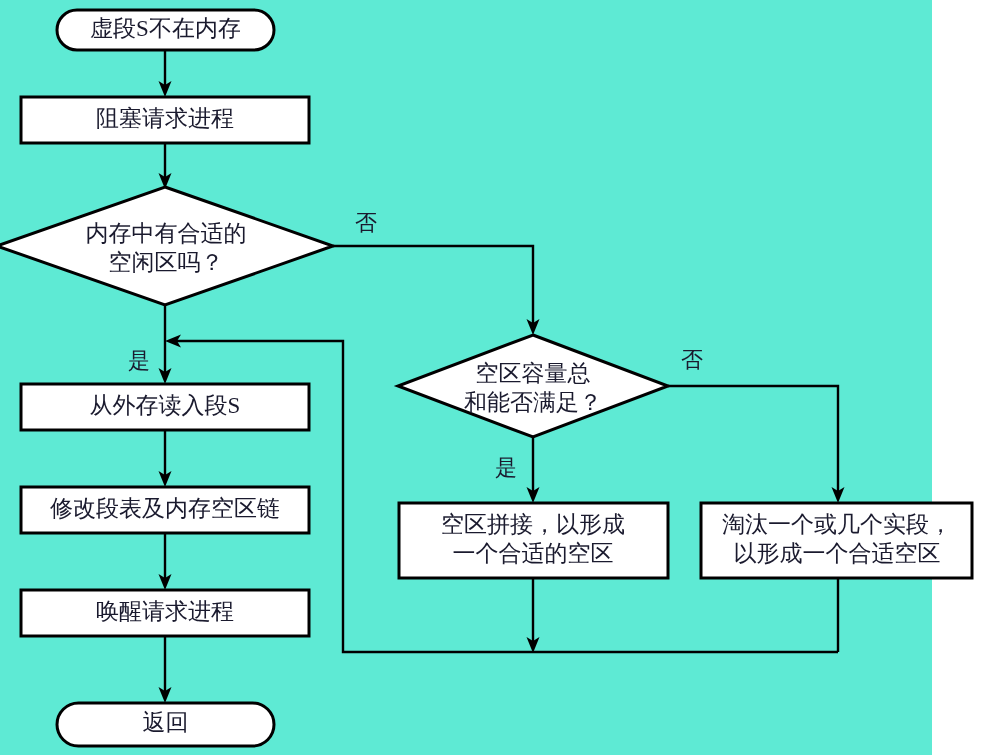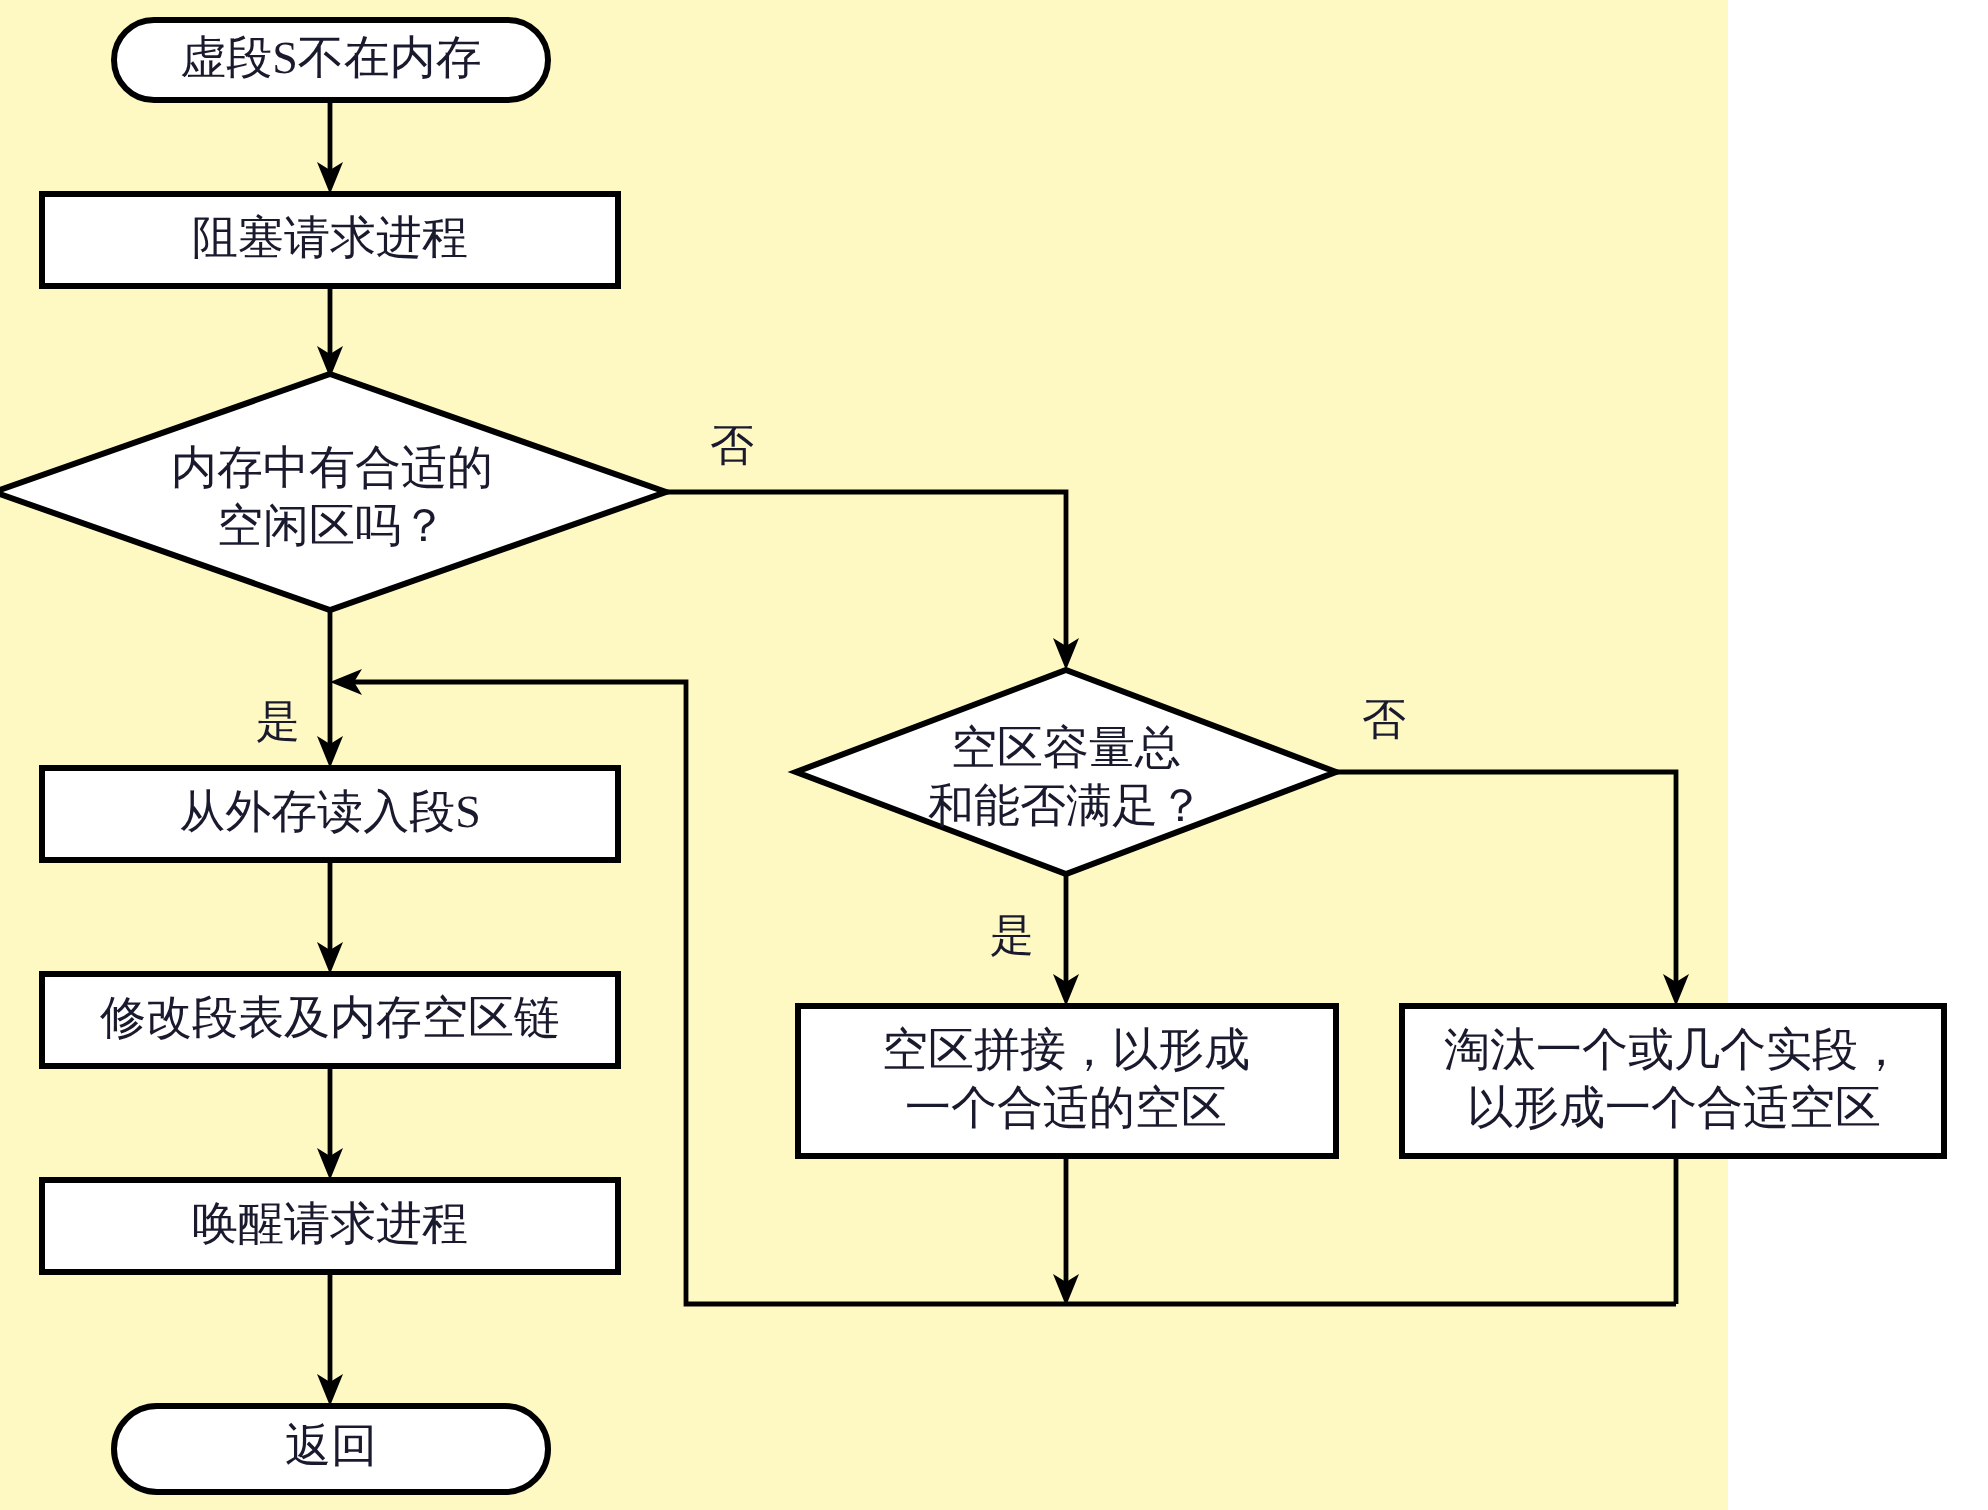--- a/index.html
+++ b/index.html
@@ -8,23 +8,23 @@
     background: #ffffff;
   }
   body {
     width: 994px;
     height: 755px;
     font-family: "Liberation Serif", "DejaVu Serif", serif;
     overflow: hidden;
   }
   #flowchart-root {
     position: relative;
-    width: 864px;
+    width: 932px;
     height: 755px;
-    background: #fef9c3;
+    background: #5eead4;
   }
   svg.chart-canvas {
     display: block;
     width: 994px;
     height: 755px;
   }
   .node-shape {
     fill: #ffffff;
     stroke: #000000;
     stroke-width: 3;

